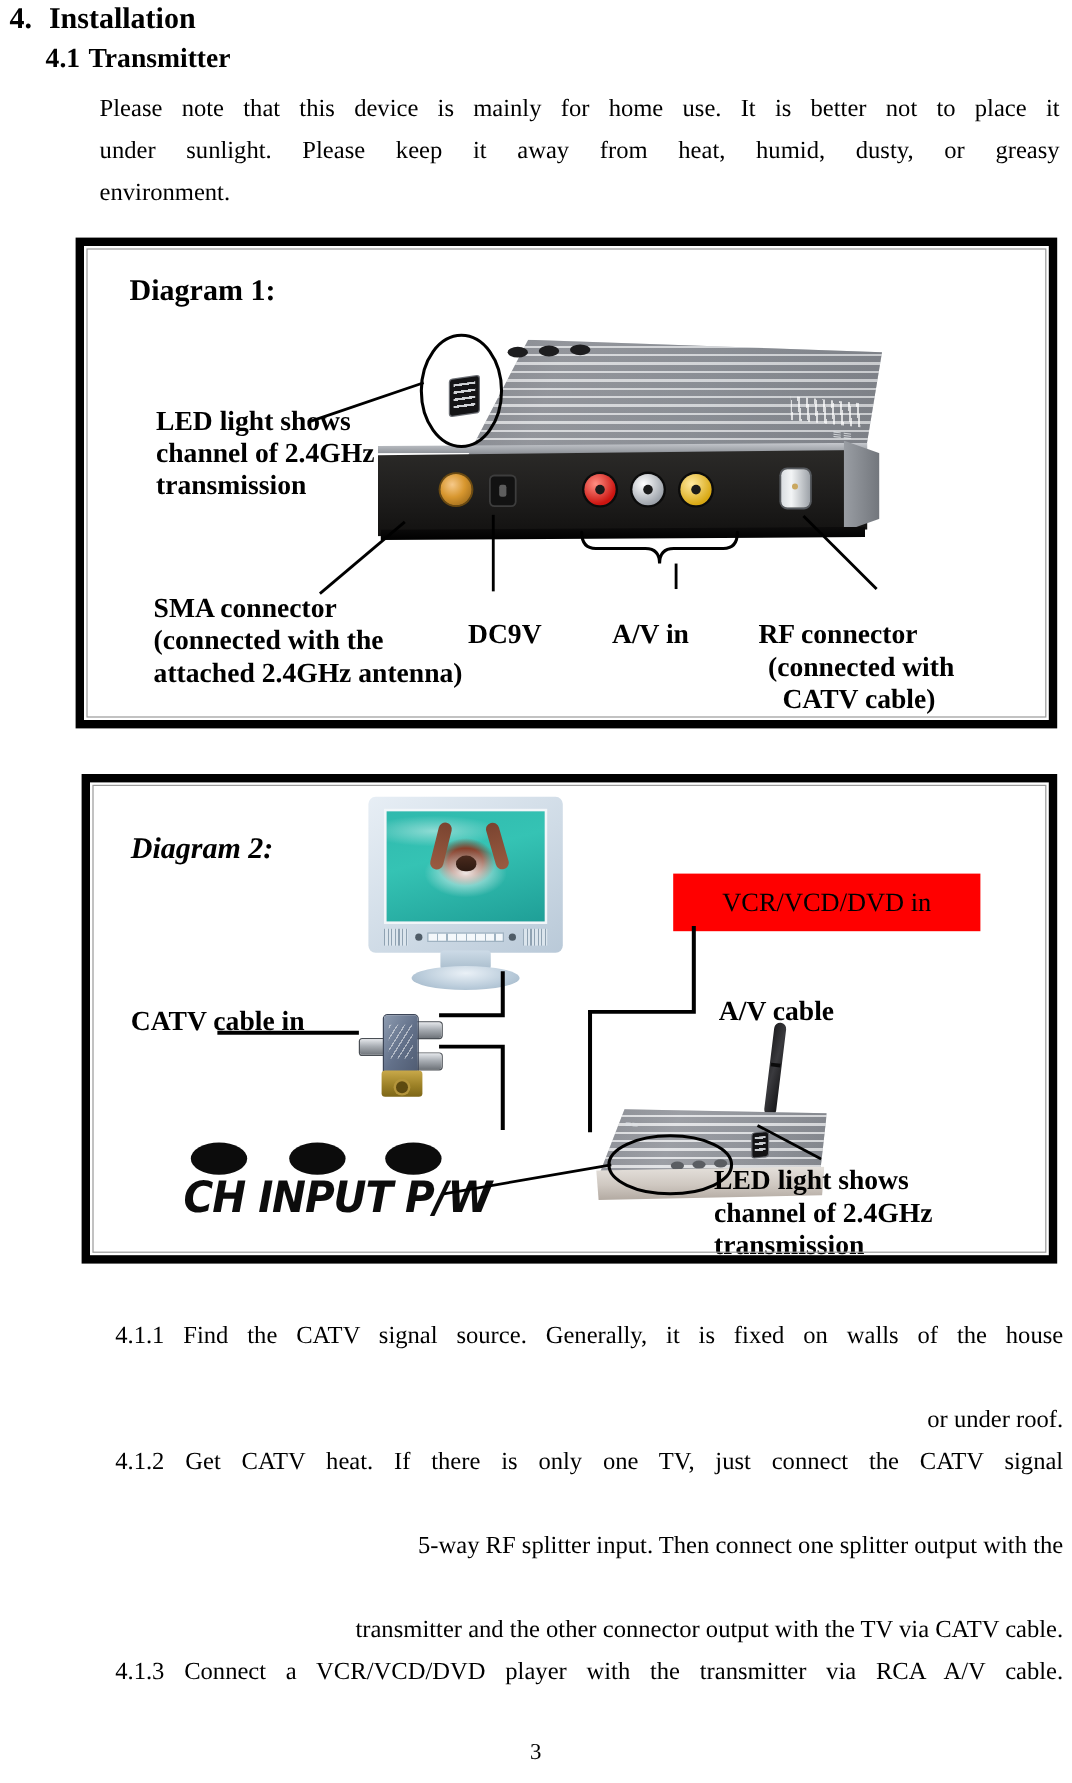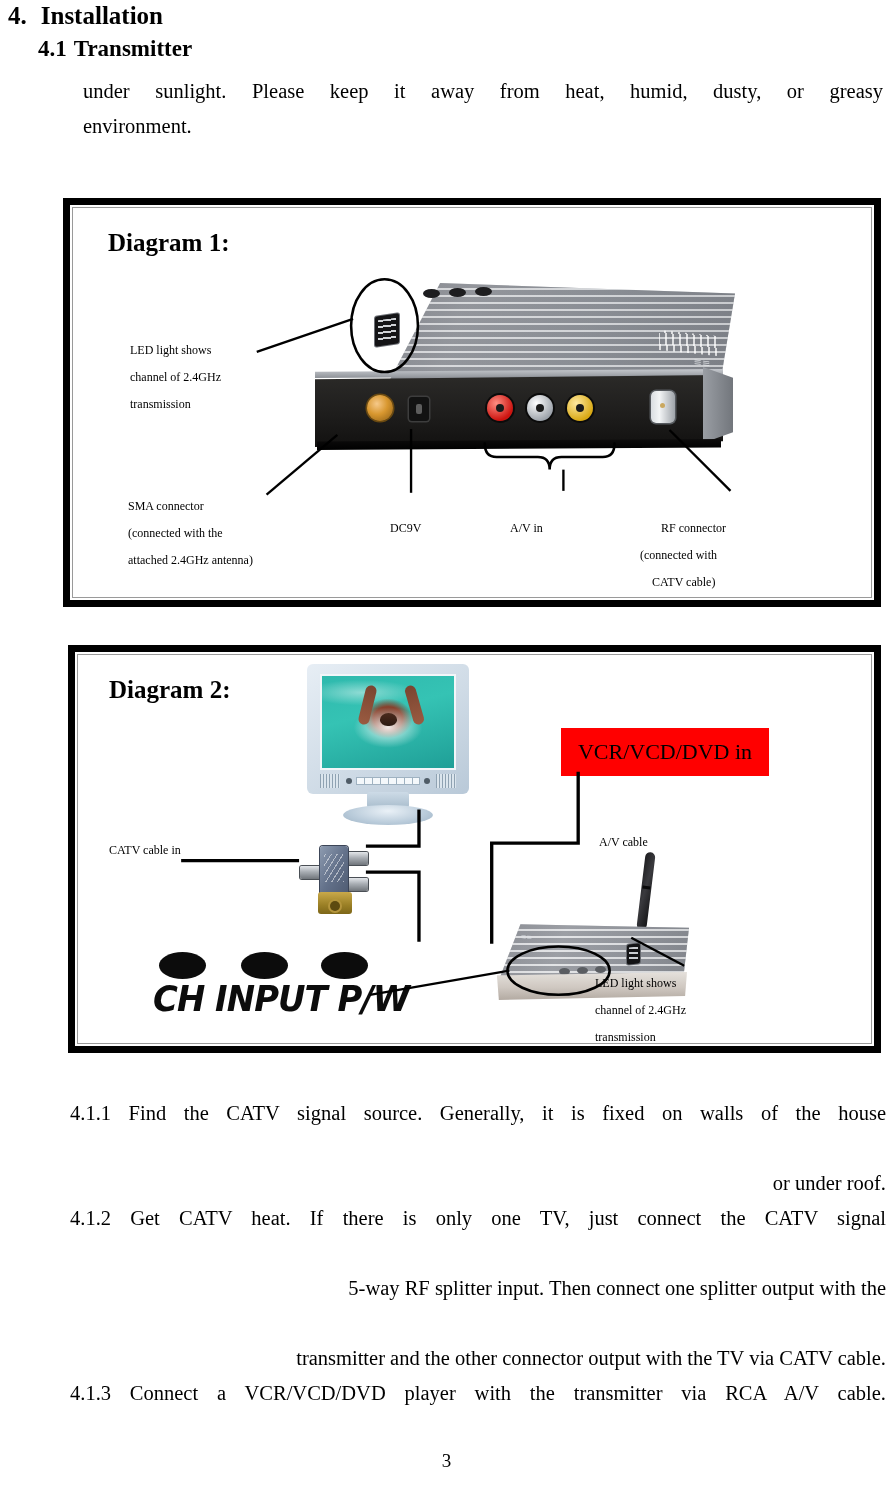--- a/index.html
+++ b/index.html
@@ -77,23 +77,24 @@
   }
   .diagram-title {
     position: absolute;
     font-size: 25px;
     font-weight: bold;
   }
 
   
   .lbl {
     position: absolute;
-    font-size: 12px;
+    font-size: 23px;
     line-height: 27px;
     white-space: pre-line;
+    font-weight: bold;
   }
   .lbl-1line { white-space: nowrap; }
 
   
   .ovl {
     position: absolute;
     left: 0; top: 0;
     width: 100%; height: 100%;
     overflow: visible;
     pointer-events: none;
@@ -506,21 +507,21 @@
     white-space: nowrap;
     transform: scaleX(.94);
     transform-origin: left center;
   }
 
   
   #vcr-box {
     position: absolute;
     left: 486px;
     top: 76px;
-    width: 208px;
+    width: 256px;
     height: 48px;
     background: #ff0000;
   }
   #vcr-box .txt {
     position: absolute;
     left: 0; right: 0;
     top: 50%;
     transform: translateY(-50%);
     text-align: center;
     font-size: 22px;
@@ -530,21 +531,21 @@
 
   
   .steps {
     position: absolute;
     left: 70px;
     top: 1096px;
     width: 816px;
     font-size: 20.5px;
     line-height: 35px;
   }
-  .step { position: relative; }
+  .step { position: relative; margin-left: 26px; }
   .step .ln { display: block; }
   .step .ln.just {
     text-align: justify;
     text-justify: inter-word;
   }
   .step .ln.indent { padding-left: 58px; text-align: right; }
   .step .ln.just::after {
     content: "";
     display: inline-block;
     width: 100%;
@@ -565,20 +566,21 @@
 
 <div class="h-section">
   <span class="num">4.</span><span>Installation</span>
 </div>
 
 <div class="h-sub">
   <span class="num">4.1</span><span>Transmitter</span>
 </div>
 
 <div class="intro">
+  <span style="text-align:justify;text-justify:inter-word;display:block;text-align-last:justify;">Please note that this device is mainly for home use.  It is better not to place it</span>
   <span style="display:block;text-align:justify;text-align-last:justify;">under sunlight.   Please keep it away from heat, humid, dusty, or greasy</span>
   <span>environment.</span>
 </div>
 
 <div class="diagram-frame" id="diagram-1">
 
   <div class="diagram-title" style="left:38px; top:24px;">Diagram 1:</div>
 
   <div id="tx1">
     <div class="top-slab"></div>
@@ -620,28 +622,28 @@
   </svg>
 
   <div class="lbl" style="left:60px; top:132px;">LED light shows
 channel of 2.4GHz
 transmission</div>
   <div class="lbl" style="left:58px; top:288px;">SMA connector
 (connected with the
 attached 2.4GHz antenna)</div>
   <div class="lbl lbl-1line" style="left:320px; top:310px;text-align:right;">DC9V</div>
   <div class="lbl lbl-1line" style="left:440px; top:310px;">A/V in</div>
-  <div class="lbl lbl-1line" style="left:591px; top:310px;text-align:right;">RF connector</div>
+  <div class="lbl lbl-1line" style="left:562px; top:310px;text-align:right;">RF connector</div>
   <div class="lbl lbl-1line" style="left:570px; top:337px;">(connected with</div>
   <div class="lbl lbl-1line" style="left:582px; top:364px;"> CATV cable)</div>
 </div>
 
 <div class="diagram-frame" id="diagram-2">
 
-  <div class="diagram-title" style="left:34px; top:24px;">Diagram 2:</div>
+  <div class="diagram-title" style="left:34px; top:42px;font-style:italic;">Diagram 2:</div>
 
   <div id="monitor">
     <div class="m-case"></div>
     <div class="m-screen">
       <div class="swimmer-arm-l"></div>
       <div class="swimmer-arm-r"></div>
       <div class="swimmer-head"></div>
     </div>
     <div class="m-ctrls">
       <span class="spk l"></span>

